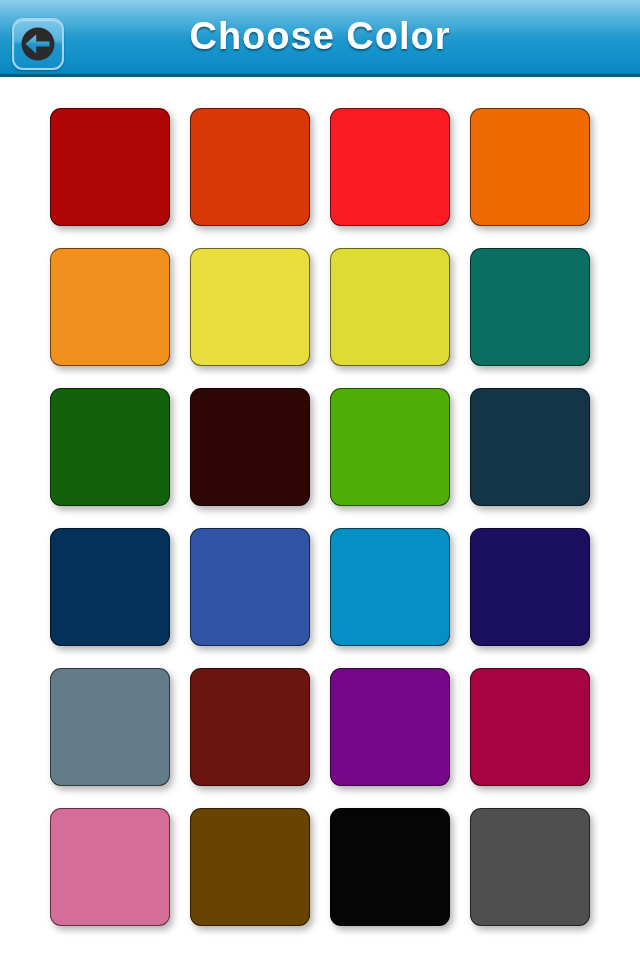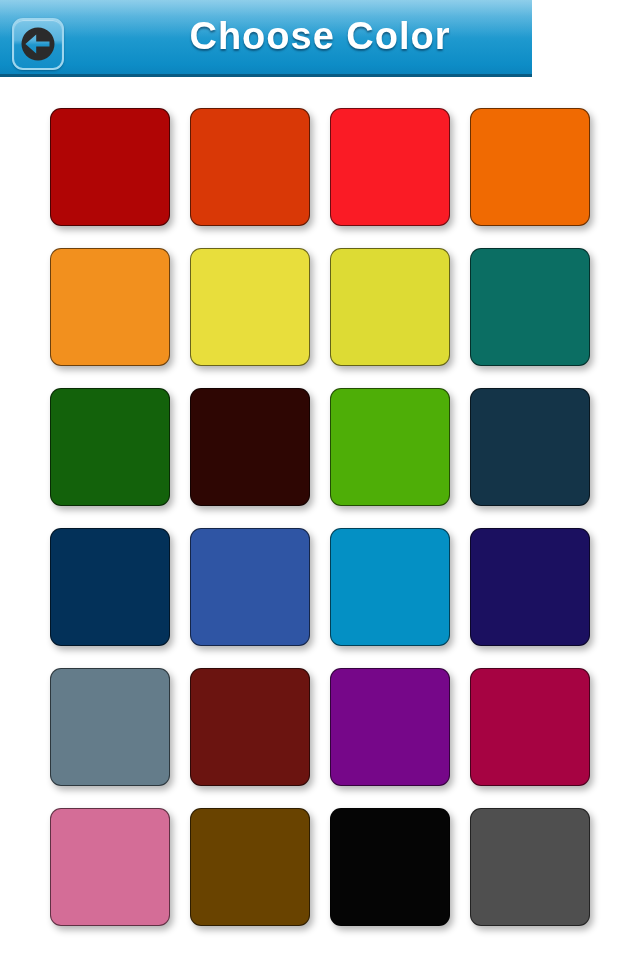--- a/index.html
+++ b/index.html
@@ -13,21 +13,21 @@
     font-family: "Liberation Sans", sans-serif;
     overflow: hidden;
     position: relative;
   }
 
   
   .navbar {
     position: absolute;
     left: 0;
     top: 0;
-    width: 532px;
+    width: 640px;
     height: 77px;
     box-sizing: border-box;
     background: linear-gradient(to bottom,
                 #63bbe2 0%,
                 #3aa7d8 22%,
                 #1d98ce 55%,
                 #0d8cc6 88%,
                 #0b84bd 100%);
     border-bottom: 3px solid #0a5b82;
     overflow: hidden;

